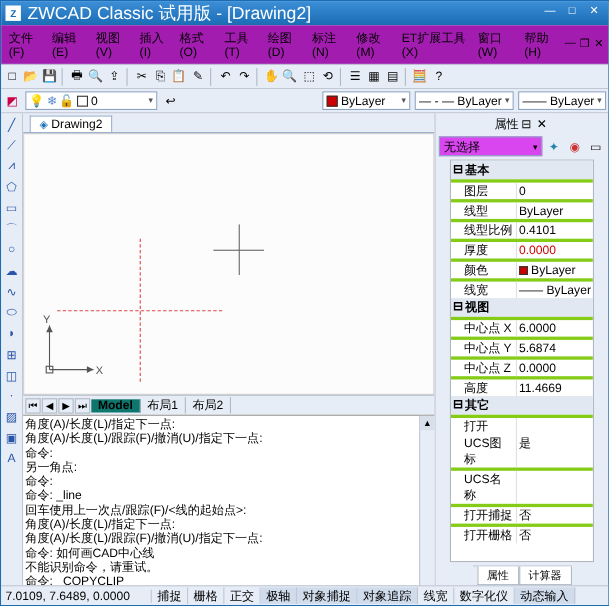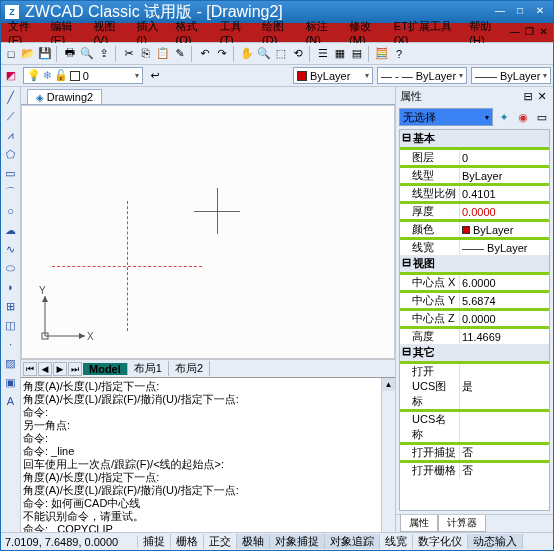--- a/index.html
+++ b/index.html
@@ -1,21 +1,21 @@
 <!DOCTYPE html>
 <html><head>
 <meta charset="utf-8">
 <style>
 * { margin: 0; padding: 0; box-sizing: border-box; font-family: "Microsoft YaHei", SimSun, sans-serif; font-size: 11px; }
 body { width: 554px; height: 551px; background: #e8e8e8; display: flex; flex-direction: column; border: 1px solid #1a6cb5; overflow: hidden; }
 .titlebar { background: linear-gradient(#3c8fd6, #1a6cb5); color: #fff; height: 22px; display: flex; align-items: center; padding: 0 4px; }
 .titlebar .icon { width: 14px; height: 14px; background: #fff; margin-right: 6px; display: inline-flex; align-items: center; justify-content: center; color: #1a6cb5; font-size: 9px; font-weight: bold; }
 .titlebar .title { flex: 1; font-size: 16px; }
 .titlebar .winbtn { width: 18px; height: 14px; margin-left: 2px; text-align: center; line-height: 12px; cursor: pointer; font-size: 10px; }
-.menubar { background: #b91c1c; height: 20px; display: flex; align-items: center; padding: 0 2px; border-bottom: 1px solid #c0c8d4; }
+.menubar { background: #a21caf; height: 36px; display: flex; align-items: center; padding: 0 2px; border-bottom: 1px solid #c0c8d4; }
 .menubar .mi { padding: 2px 5px; cursor: pointer; }
 .menubar .winbtn { width: 16px; height: 14px; text-align: center; cursor: pointer; font-size: 10px; }
 .menubar .spacer { flex: 1; }
 .toolbar { background: #e7edf7; height: 22px; display: flex; align-items: center; padding: 0 2px; gap: 1px; border-bottom: 1px solid #c0c8d4; overflow: hidden; }
 .tb-icon { width: 16px; height: 16px; cursor: pointer; display: inline-flex; align-items: center; justify-content: center; font-size: 11px; }
 .tb-sep { width: 3px; height: 16px; border-left: 1px solid #b0b8c4; margin: 0 2px; }
 .layerbar { background: #e7edf7; height: 22px; display: flex; align-items: center; padding: 0 2px; gap: 4px; border-bottom: 1px solid #c0c8d4; }
 .combo { border: 1px solid #8ea5c2; background: #fff; height: 17px; display: flex; align-items: center; padding: 0 3px; font-size: 10px; }
 .combo .sw { width: 10px; height: 10px; border: 1px solid #333; margin-right: 3px; }
 .combo .dd { margin-left: auto; font-size: 8px; color: #555; }
@@ -38,26 +38,26 @@
 .ucs svg { overflow: visible; }
 .ucs text { font-size: 10px; fill: #555; }
 .mtabs { height: 18px; background: #e7edf7; border-top: 1px solid #c0c8d4; display: flex; align-items: center; padding: 0 2px; font-size: 10px; }
 .mtabs .nb { width: 14px; height: 14px; border: 1px solid #b0b8c4; text-align: center; line-height: 12px; cursor: pointer; margin-right: 1px; font-size: 9px; }
 .mtabs .tab { padding: 0 6px; border-right: 1px solid #b0b8c4; cursor: pointer; }
 .mtabs .tab.act { background: #0f766e; font-weight: bold; }
 .cmdwin { height: 155px; background: #fff; border-top: 1px solid #999; font-family: SimSun; font-size: 11px; line-height: 13px; padding: 2px 0 2px 2px; overflow: hidden; position: relative; }
 .cmdwin .ln { white-space: nowrap; }
 .cmdsb { position: absolute; right: 0; top: 0; width: 14px; height: 100%; background: #e7edf7; border-left: 1px solid #c0c8d4; }
 .cmdsb .a { height: 13px; text-align: center; font-size: 8px; background: #d7dfeb; }
-.right { width: 158px; background: #e7edf7; border-left: 1px solid #c0c8d4; display: flex; flex-direction: column; }
+.right { width: 158px; background: #e7edf7; border-left: 1px solid #c0c8d4; display: flex; flex-direction: column; align-items: center; }
 .right .hdr { height: 18px; display: flex; align-items: center; padding: 0 4px; font-size: 11px; background: #e7edf7; }
 .right .hdr .tt { flex: 1; }
 .right .hdr .x { cursor: pointer; width: 14px; text-align: center; }
 .right .sel { padding: 3px; display: flex; gap: 3px; align-items: center; }
-.right .sel .selcombo { flex: 1; border: 1px solid #8ea5c2; background: #3b82f6; height: 18px; display: flex; align-items: center; padding: 0 3px; gap: 48px; }
+.right .sel .selcombo { flex: 1; border: 1px solid #8ea5c2; background: #d946ef; height: 18px; display: flex; align-items: center; padding: 0 3px; gap: 48px; }
 .right .sel .selcombo .dd { margin-left: auto; font-size: 8px; }
 .right .pbtn { width: 16px; height: 16px; cursor: pointer; display: flex; align-items: center; justify-content: center; font-size: 11px; }
 .pgrid { flex: 1; background: #fff; margin: 0 3px 3px 3px; border: 1px solid #b0b8c4; overflow: auto; font-size: 10px; }
 .pgrid .cat { background: #e2e8f2; padding: 1px 2px; font-weight: bold; display: flex; }
 .pgrid .cat .m { width: 11px; }
 .pgrid .row { display: flex; border-top: 3px solid #84cc16; }
 .pgrid .row .k { width: 60px; padding: 0 2px 0 12px; border-right: 1px solid #e0e0e0; }
 .pgrid .row .v { flex: 1; padding: 0 2px; display: flex; align-items: center; }
 .pgrid .row .v.red { color: #c00; }
 .pgrid .row .v .sw { width: 8px; height: 8px; border: 1px solid #333; margin-right: 3px; background: #c00; }
@@ -83,20 +83,21 @@
   <span class="mi">文件(F)</span>
   <span class="mi">编辑(E)</span>
   <span class="mi">视图(V)</span>
   <span class="mi">插入(I)</span>
   <span class="mi">格式(O)</span>
   <span class="mi">工具(T)</span>
   <span class="mi">绘图(D)</span>
   <span class="mi">标注(N)</span>
   <span class="mi">修改(M)</span>
   <span class="mi">ET扩展工具(X)</span>
+  <span class="mi">窗口(W)</span>
   <span class="mi">帮助(H)</span>
   <span class="spacer"></span>
   <span class="winbtn">—</span>
   <span class="winbtn">❐</span>
   <span class="winbtn">✕</span>
 </div>
 
 <div class="toolbar">
   <span class="tb-icon">□</span>
   <span class="tb-icon">📂</span>

